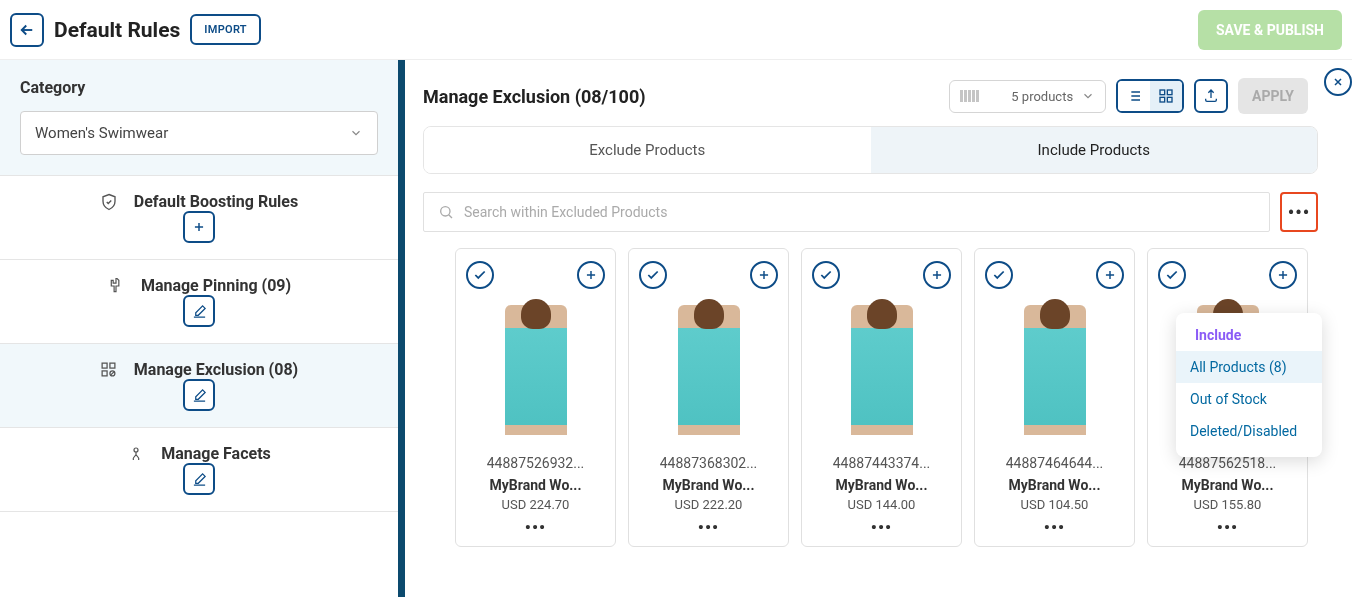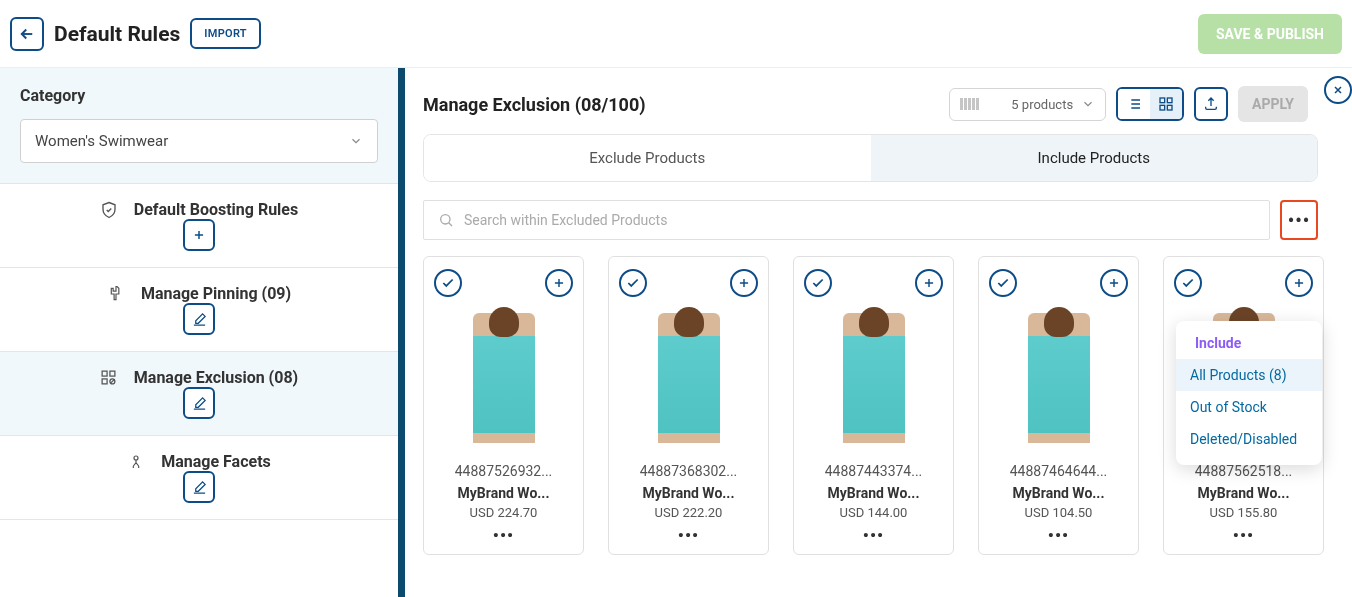--- a/index.html
+++ b/index.html
@@ -1,18 +1,18 @@
 <!DOCTYPE html>
 <html><head>
   <meta charset="utf-8">
   <style>
     * { margin: 0; padding: 0; box-sizing: border-box; font-family: -apple-system, BlinkMacSystemFont, 'Segoe UI', Roboto, sans-serif; }
     body { background: #fff; width: 1352px; height: 597px; overflow: hidden; position: relative; }
     
-    .top-bar { display: flex; align-items: center; justify-content: space-between; padding: 8px 10px; border-bottom: 1px solid #eee; height: 68px; }
+    .top-bar { display: flex; align-items: center; justify-content: space-between; padding: 8px 10px; border-bottom: 1px solid #eee; height: 60px; }
     .top-left { display: flex; align-items: center; gap: 10px; }
     .back-btn { width: 34px; height: 34px; border: 2px solid #0d4c87; border-radius: 6px; background: #fff; display: flex; align-items: center; justify-content: center; cursor: pointer; }
     .page-title { font-size: 21px; font-weight: 700; color: #222; }
     .import-btn { border: 2px solid #0d4c87; color: #0d4c87; background: #fff; font-size: 11px; font-weight: 600; padding: 7px 12px; border-radius: 6px; cursor: pointer; letter-spacing: 0.3px; }
     .save-publish { background: #b6e0a6; color: #fff; font-size: 14px; font-weight: 700; padding: 12px 18px; border: none; border-radius: 6px; cursor: pointer; }
 
     .main-wrap { display: flex; height: calc(100% - 52px); }
     
     .sidebar { width: 405px; border-right: 7px solid #0c4a6e; }
     .category-block { background: #f1f8fb; padding: 18px 20px 20px; border-bottom: 1px solid #e5e5e5; }
@@ -45,21 +45,21 @@
     .tabs { display: flex; border: 1px solid #e5e5e5; border-radius: 8px; overflow: hidden; margin-right: 20px; }
     .tab { flex: 1; text-align: center; padding: 14px; font-size: 15px; color: #555; cursor: pointer; background: #fff; }
     .tab.active { background: #eef4f8; color: #222; }
 
     .search-row { display: flex; gap: 10px; margin-top: 18px; margin-right: 20px; }
     .search-box { flex: 1; border: 1px solid #e0e0e0; border-radius: 2px; padding: 10px 14px; display: flex; align-items: center; gap: 10px; }
     .search-box input { border: none; outline: none; font-size: 14px; flex: 1; color: #333; }
     .search-box input::placeholder { color: #aaa; }
     .more-btn { width: 38px; height: 40px; border: 2px solid #e8471f; border-radius: 4px; background: #fff; display: flex; align-items: center; justify-content: center; cursor: pointer; font-size: 18px; font-weight: bold; color: #333; letter-spacing: 1px; }
 
-    .products { display: flex; gap: 24px; margin-top: 16px; overflow-x: auto; padding-bottom: 10px; }
+    .products { display: flex; gap: 12px; margin-top: 16px; overflow-x: auto; padding-bottom: 10px; margin-left: 32px; }
     .product-card { width: 161px; min-width: 161px; border: 1px solid #e0e0e0; border-radius: 6px; padding: 12px 10px 8px; position: relative; background: #fff; }
     .card-top { display: flex; justify-content: space-between; }
     .circle-btn { width: 28px; height: 28px; border: 2px solid #0d4c87; border-radius: 50%; background: #fff; display: flex; align-items: center; justify-content: center; cursor: pointer; color: #0d4c87; }
     .swim-img { height: 130px; margin: 16px auto 20px; background: linear-gradient(180deg, #d9b89a 0%, #d9b89a 18%, #5ecccc 18%, #4fc2c2 92%, #d9b89a 92%); width: 62px; border-radius: 6px 6px 0 0; position: relative; }
     .swim-img::before { content:''; position:absolute; top:-6px; left:50%; transform:translateX(-50%); width:30px; height:30px; background:#6b4428; border-radius:50% 50% 40% 40%; }
     .sku { font-size: 14px; color: #555; text-align: center; white-space: nowrap; overflow: hidden; text-overflow: ellipsis; margin-bottom: 6px; }
     .brand { font-size: 14px; font-weight: 700; color: #333; text-align: center; white-space: nowrap; overflow: hidden; text-overflow: ellipsis; margin-bottom: 4px; }
     .price { font-size: 13px; color: #555; text-align: center; margin-bottom: 10px; }
     .card-more { text-align: center; font-size: 17px; font-weight: bold; color: #333; cursor: pointer; letter-spacing: 1px; line-height: 10px; padding-bottom: 6px; }
 

